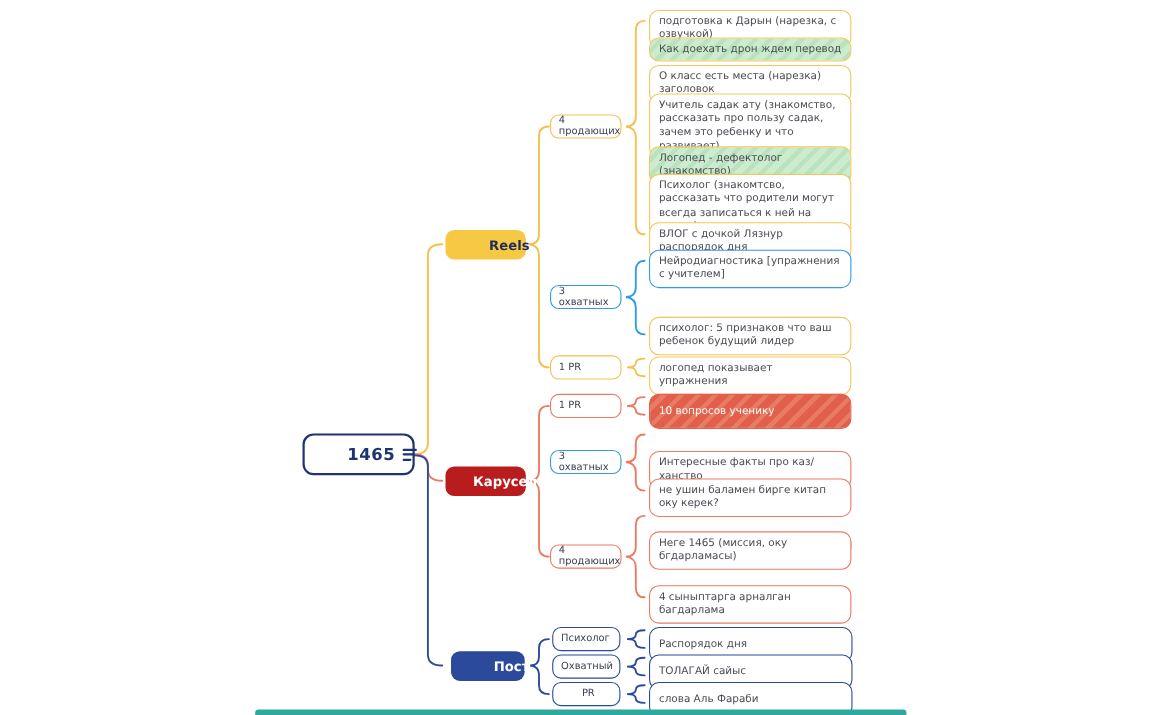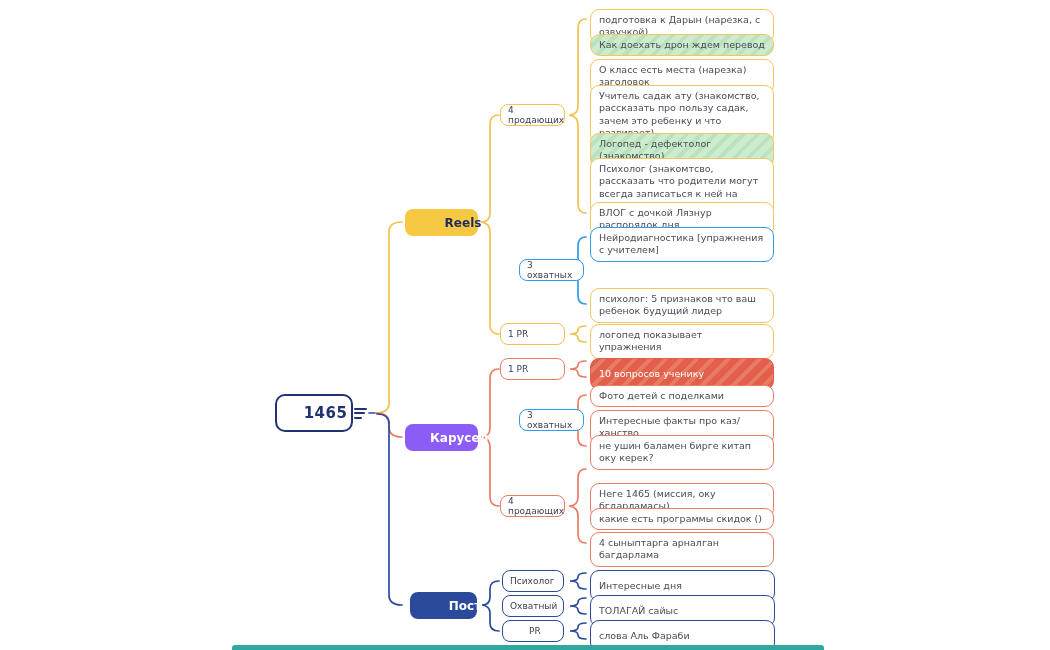--- a/index.html
+++ b/index.html
@@ -7,38 +7,38 @@
           font-family:"DejaVu Sans","Liberation Sans",sans-serif;}
   svg.links{position:absolute;left:0;top:0;width:1050px;height:650px;}
   svg.links path{fill:none;stroke-width:1.7;stroke-linecap:round;}
   .st-yellow{stroke:#F2C14E;}
   .st-blue{stroke:#2F9BEA;}
   .st-red{stroke:#EC7B63;}
   .st-navy{stroke:#2B4A9B;}
 
   .node{position:absolute;box-sizing:border-box;background:#fff;padding-left:43px;}
 
-  .root{left:275px;top:394px;width:78px;height:38px;border:2.5px solid #1F3272;border-radius:10px;
+  .root{left:275px;top:394px;width:102px;height:38px;border:2.5px solid #1F3272;border-radius:10px;
         display:flex;align-items:center;justify-content:center;gap:7px;
         font-size:15px;font-weight:800;color:#1F3272;letter-spacing:.5px;}
   .notes-icon{display:inline-flex;flex-direction:column;gap:2.5px;width:13px;}
   .notes-icon i{display:block;height:2px;background:#1F3272;border-radius:1px;}
   .notes-icon i:nth-child(1){width:13px;}
   .notes-icon i:nth-child(2){width:11px;}
   .notes-icon i:nth-child(3){width:8px;}
 
   .branch{width:73px;height:27px;border-radius:8px;display:flex;align-items:center;justify-content:center;
           font-size:12px;font-weight:700;}
   .br-yellow{background:#F7C844;color:#1f2d5c;}
-  .br-red{background:#8b5cf6;color:#ffffff;}
+  .br-red{background:#b91c1c;color:#ffffff;}
   .br-navy{background:#2B4A9B;color:#ffffff;}
 
   .group{left:500px;width:65px;height:22px;border:1.4px solid #F2C14E;border-radius:8px;
          display:flex;align-items:center;padding:0 7px;font-size:9px;color:#3d4254;background:#fff;}
-  .g-blue{border-color:#2F9BEA;margin-left:19px;}
+  .g-blue{border-color:#2F9BEA;}
   .g-red{border-color:#EC7B63;}
   .g-navy{border-color:#2B4A9B;width:62px;left:502px;}
 
   .leaf{left:590px;width:184px;border:1.4px solid #F3C75F;border-radius:9px;
         padding:4px 8px;font-size:9.5px;line-height:1.3;color:#4b4b55;background:#fff;}
   .b-blue{border-color:#2F9BEA;}
   .b-red{border-color:#EC7B63;}
   .b-navy{border-color:#2B4A9B;}
   .row{height:32px;display:flex;align-items:center;padding:0 8px;}
   .fill-green{background:repeating-linear-gradient(135deg,#cdeccf 0 6px,#b9e2bd 6px 10px);}
@@ -91,42 +91,40 @@
   <div class="node group g-blue" style="top:259px;">3 охватных</div>
   <div class="node group" style="top:323px;">1 PR</div>
   <div class="node group g-red" style="top:358px;">1 PR</div>
   <div class="node group g-blue" style="top:409px;">3 охватных</div>
   <div class="node group g-red" style="top:495px;">4 продающих</div>
   <div class="node group g-navy" style="top:570px;">Психолог</div>
   <div class="node group g-navy" style="top:595px;">Охватный</div>
   <div class="node group g-navy" style="top:620px;padding-left:26px;">PR</div>
 
   <div class="node leaf" style="top:9px;">подготовка к Дарын (нарезка, с озвучкой)</div>
-  <div class="node leaf fill-green" style="top:34px;border-radius:10px;">Как доехать дрон ждем перевод</div>
+  <div class="node leaf fill-green" style="top:34px;">Как доехать дрон ждем перевод</div>
   <div class="node leaf" style="top:59px;">О класс есть места (нарезка) заголовок</div>
   <div class="node leaf" style="top:85px;">Учитель садак ату (знакомство, рассказать про пользу садак, зачем это ребенку и что развивает)</div>
   <div class="node leaf fill-green" style="top:133px;">Логопед - дефектолог (знакомство)</div>
   <div class="node leaf" style="top:158px;">Психолог (знакомтсво, рассказать что родители могут всегда записаться к ней на прием)</div>
   <div class="node leaf" style="top:202px;">ВЛОГ с дочкой Лязнур распорядок дня</div>
 
   <div class="node leaf b-blue" style="top:227px;">Нейродиагностика [упражнения с учителем]</div>
   <div class="node leaf" style="top:288px;">психолог: 5 признаков что ваш ребенок будущий лидер</div>
 
   <div class="node leaf" style="top:324px;">логопед показывает упражнения</div>
 
   <div class="node leaf b-red fill-red row" style="top:358px;width:184px;">10 вопросов ученику</div>
 
-  <div class="node leaf b-red" style="top:385px;">Фото детей с поделками</div>
   <div class="node leaf b-red" style="top:410px;">Интересные факты про каз/ханство</div>
   <div class="node leaf b-red" style="top:435px;">не ушин баламен бирге китап оку керек?</div>
 
   <div class="node leaf b-red" style="top:485px;">Осталось мест</div>
   <div class="node leaf b-red" style="top:483px;">Неге 1465 (миссия, оку бгдарламасы)</div>
-  <div class="node leaf b-red" style="top:508px;">какие есть программы скидок ()</div>
   <div class="node leaf b-red" style="top:532px;">4 сыныптарга арналган багдарлама</div>
 
-  <div class="node leaf b-navy row" style="top:570px;width:185px;">Интересные дня</div>
+  <div class="node leaf b-navy row" style="top:570px;width:185px;">Распорядок дня</div>
   <div class="node leaf b-navy row" style="top:595px;width:185px;">ТОЛАГАЙ сайыс</div>
   <div class="node leaf b-navy row" style="top:620px;width:185px;">слова Аль Фараби</div>
 
   <div class="bottom-bar"></div>
 
 </div>
 
 </body></html>

